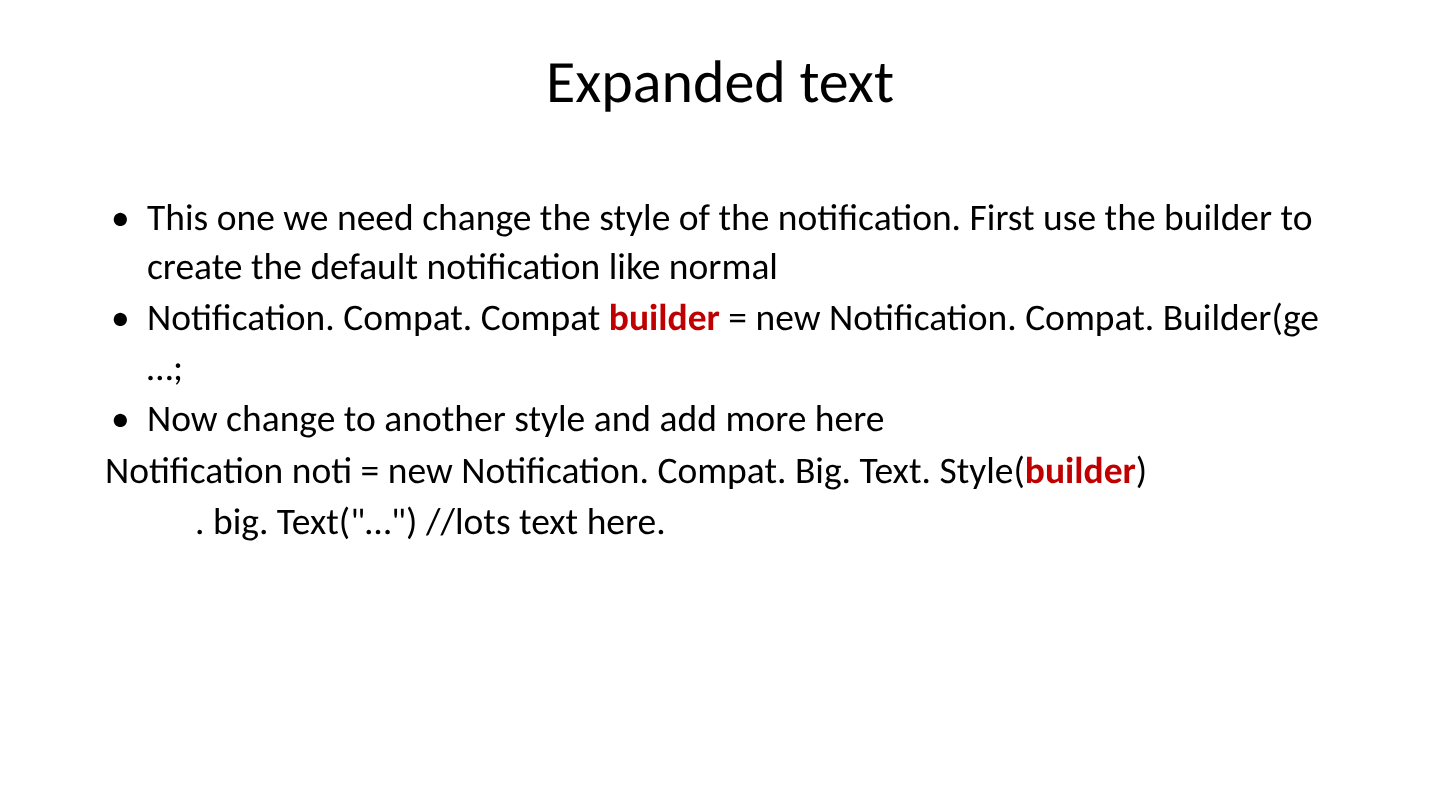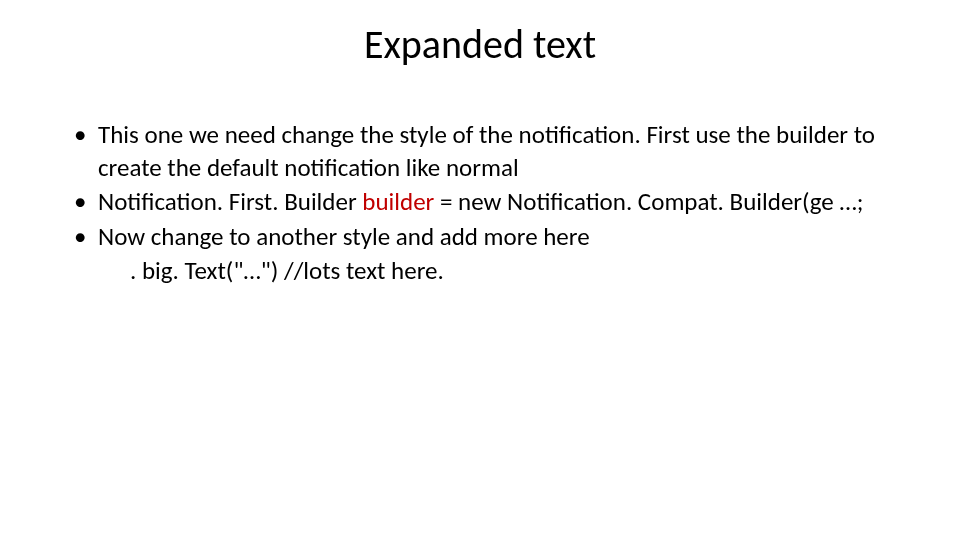--- a/index.html
+++ b/index.html
@@ -7,21 +7,21 @@
       width: 960px;
       height: 540px;
       background: #ffffff;
       font-family: Calibri, "Segoe UI", Arial, sans-serif;
       color: #000000;
       overflow: hidden;
     }
     .slide {
       width: 100%;
       height: 100%;
-      padding: 20px 70px 0 70px;
+      padding: 30px 70px 0 70px;
     }
     .title {
       font-size: 40px;
       font-weight: 400;
       text-align: center;
       margin-bottom: 50px;
       color: #000000;
     }
     .content {
       font-size: 25px;
@@ -41,45 +41,48 @@
       flex: 1;
     }
     .plain-line {
       margin-left: 0;
       margin-bottom: 2px;
     }
     .indent-line {
       margin-left: 60px;
       margin-bottom: 2px;
     }
-    .red { color: #c00000; }
+    .red { color: #c00000; font-weight: bold; }
   </style>
 </head>
 <body>
 
 <div class="slide">
   <h1 class="title">Expanded text</h1>
 
   <div class="content">
 
     <div class="bullet-item">
       <span class="bullet-marker">•</span>
       <span class="bullet-text">This one we need change the style of the notification.  First use the builder to create the default notification like normal</span>
     </div>
 
     <div class="bullet-item">
       <span class="bullet-marker">•</span>
       <span class="bullet-text">
-        <span>Notification. First. Builder </span><span class="red">builder</span><span> = new Notification. Compat. Builder(ge …;</span>
+        <span>Notification. Compat. Compat </span><span class="red">builder</span><span> = new Notification. Compat. Builder(ge …;</span>
       </span>
     </div>
 
     <div class="bullet-item">
       <span class="bullet-marker">•</span>
       <span class="bullet-text">Now change to another style and add more here</span>
     </div>
 
+    <div class="plain-line">
+      <span>Notification noti = new Notification. Compat. Big. Text. Style(</span><span class="red">builder</span><span>)</span>
+    </div>
 
     <div class="indent-line">. big. Text("…")  //lots text here.</div>
 
 
   </div>
 </div>
 
 </body></html>

